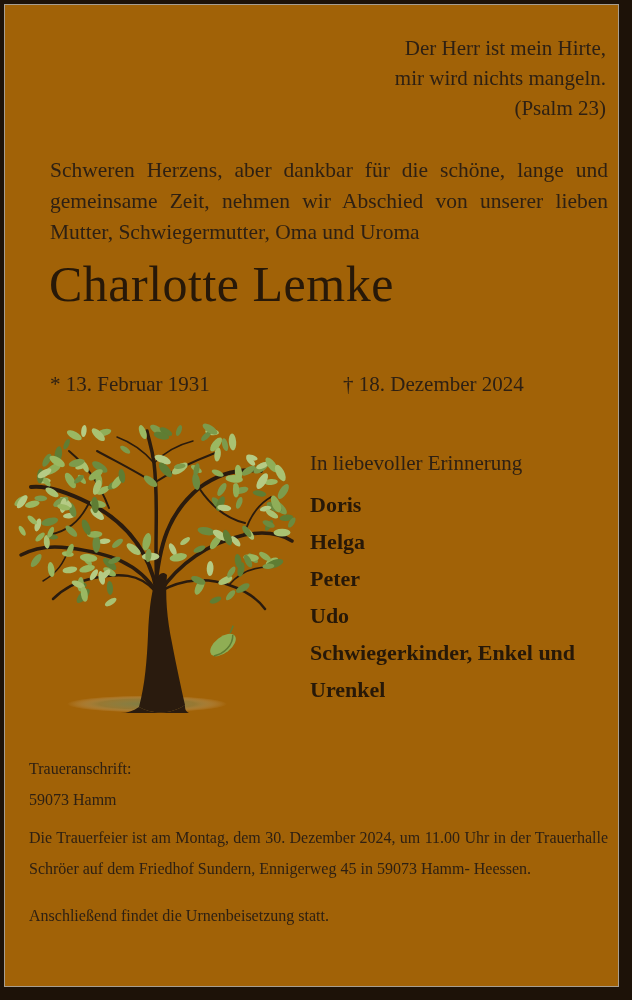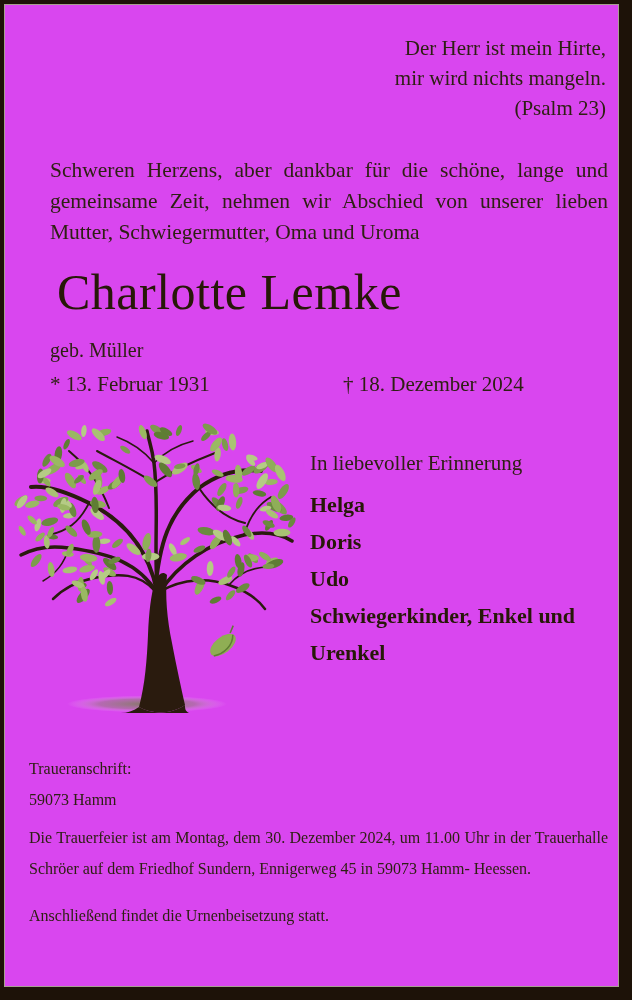--- a/index.html
+++ b/index.html
@@ -5,32 +5,32 @@
   html,body{margin:0;padding:0;}
   body{
     width:632px;height:1000px;overflow:hidden;
     background:#1d1208;
     font-family:"Liberation Serif","DejaVu Serif",serif;
     color:#2e2013;
     position:relative;
   }
   .sheet{
     position:absolute;left:4px;top:4px;right:13px;bottom:13px;
-    background:#d946ef;border:1px solid #a89e90;
+    background:#a16207;border:1px solid #a89e90;
   }
   .verse{
     position:absolute;top:28px;right:12px;
     font-size:21px;line-height:30px;text-align:right;
   }
   .intro{
     position:absolute;top:150px;left:45px;width:558px;margin:0;
     font-size:21.5px;line-height:31px;text-align:justify;
   }
   .name{
-    position:absolute;top:252px;left:44px;margin:8px;
+    position:absolute;top:252px;left:44px;margin:0;
     font-size:50px;font-weight:normal;line-height:1.1;color:#271808;
     letter-spacing:0.5px;white-space:nowrap;
   }
   .maiden{
     position:absolute;top:331px;left:45px;
     font-size:20px;line-height:28px;
   }
   .dates{
     position:absolute;top:365px;left:45px;width:560px;height:28px;
     font-size:21px;line-height:28px;
@@ -65,21 +65,20 @@
   <div class="verse">
     <div>Der Herr ist mein Hirte,</div>
     <div>mir wird nichts mangeln.</div>
     <div>(Psalm 23)</div>
   </div>
 
   <p class="intro">Schweren Herzens, aber dankbar für die schöne, lange und gemeinsame Zeit, nehmen wir Abschied von unserer lieben Mutter, Schwiegermutter, Oma und Uroma</p>
 
   <h1 class="name">Charlotte Lemke</h1>
 
-  <div class="maiden">geb. Müller</div>
 
   <div class="dates">
     <span class="birth">* 13. Februar 1931</span>
     <span class="death">† 18. Dezember 2024</span>
   </div>
 
   <div class="tree">
     <svg width="292" height="302" viewBox="0 0 292 302" xmlns="http://www.w3.org/2000/svg">
       <defs>
         <radialGradient id="shadowGrad" cx="50%" cy="50%" r="50%">
@@ -277,22 +276,23 @@
         <ellipse cx="0" cy="0" rx="15" ry="8" fill="#8fae54"></ellipse>
         <path d="M-14 3 C-4 8 8 6 14 -2" fill="none" stroke="#5f7d33" stroke-width="1.5"></path>
         <line x1="13" y1="-5" x2="20" y2="-9" stroke="#5f7d33" stroke-width="1.5"></line>
       </g>
     </svg>
   </div>
 
   <div class="memorial">
     <div class="mem-head">In liebevoller Erinnerung</div>
     <ul class="mourners">
+      <li>Doris</li>
       <li>Helga</li>
-      <li>Doris</li>
+      <li>Peter</li>
       <li>Udo</li>
       <li>Schwiegerkinder, Enkel und Urenkel</li>
     </ul>
   </div>
 
   <div class="bottom">
     <div>Traueranschrift:</div>
     <div class="addr-line">59073 Hamm</div>
     <p class="funeral">Die Trauerfeier ist am Montag, dem 30. Dezember 2024, um 11.00 Uhr in der Trauerhalle Schröer auf dem Friedhof Sundern, Ennigerweg 45 in 59073 Hamm- Heessen.</p>
     <p class="closing">Anschließend findet die Urnenbeisetzung statt.</p>

